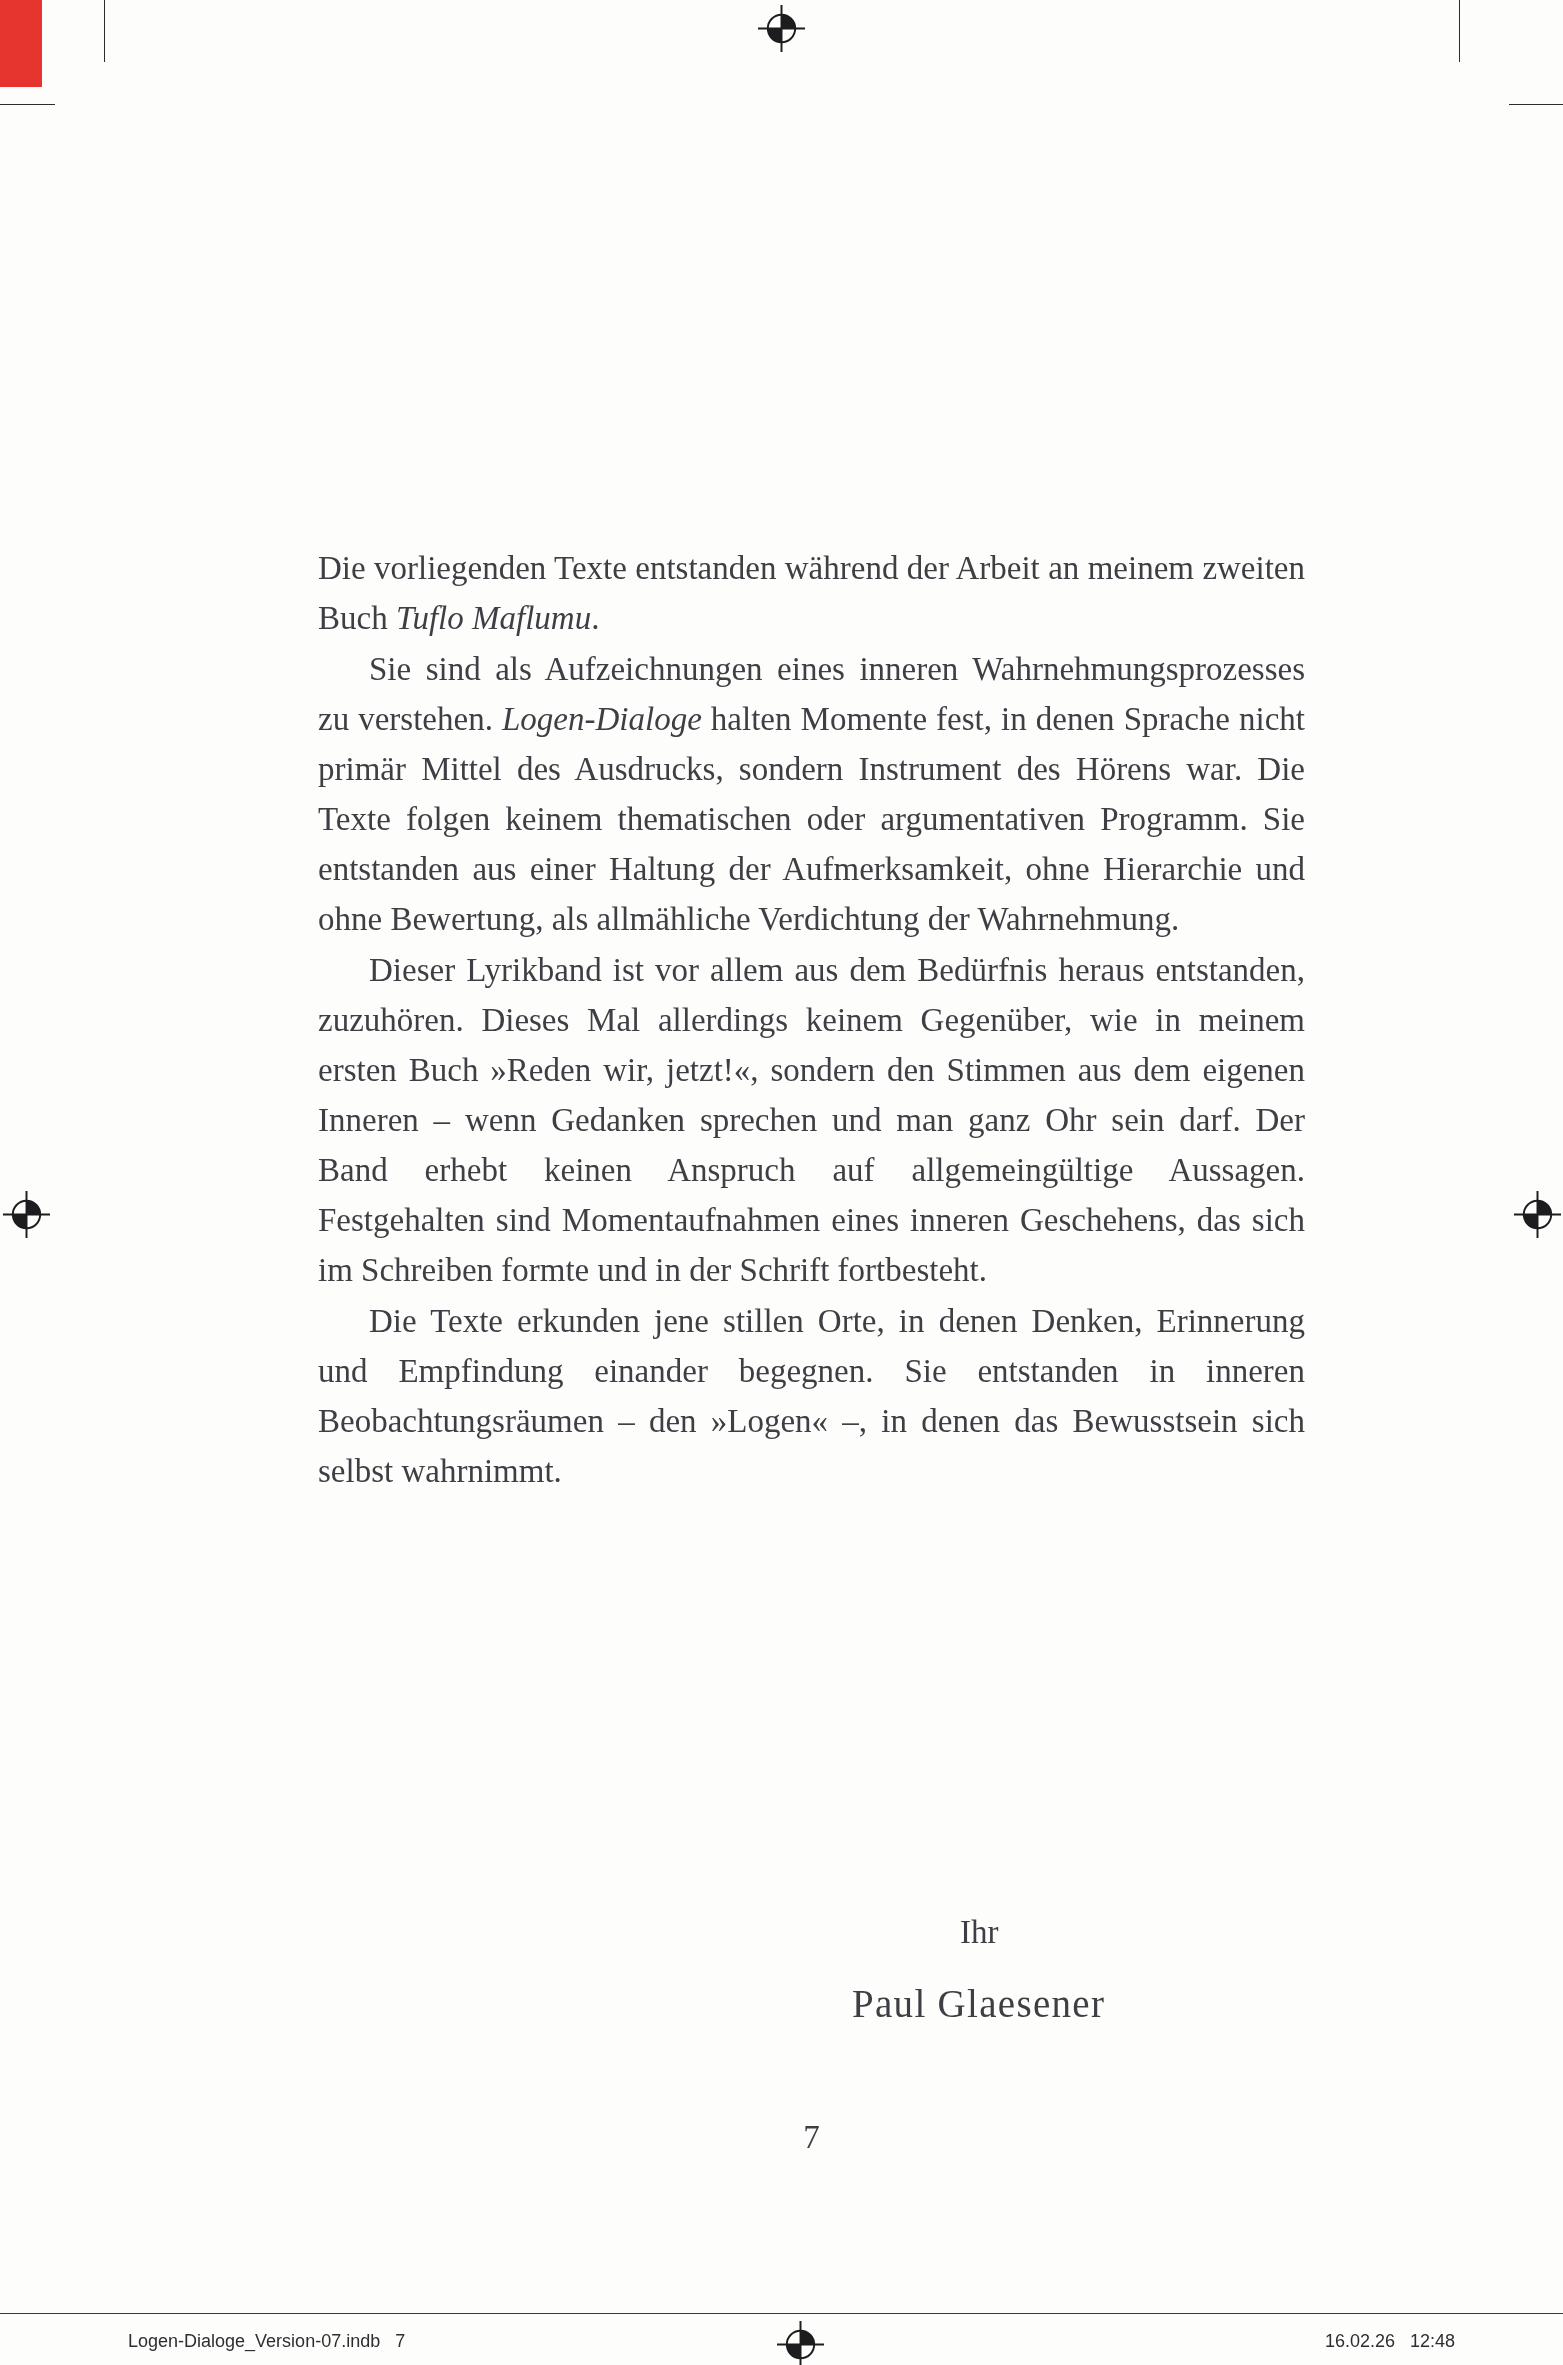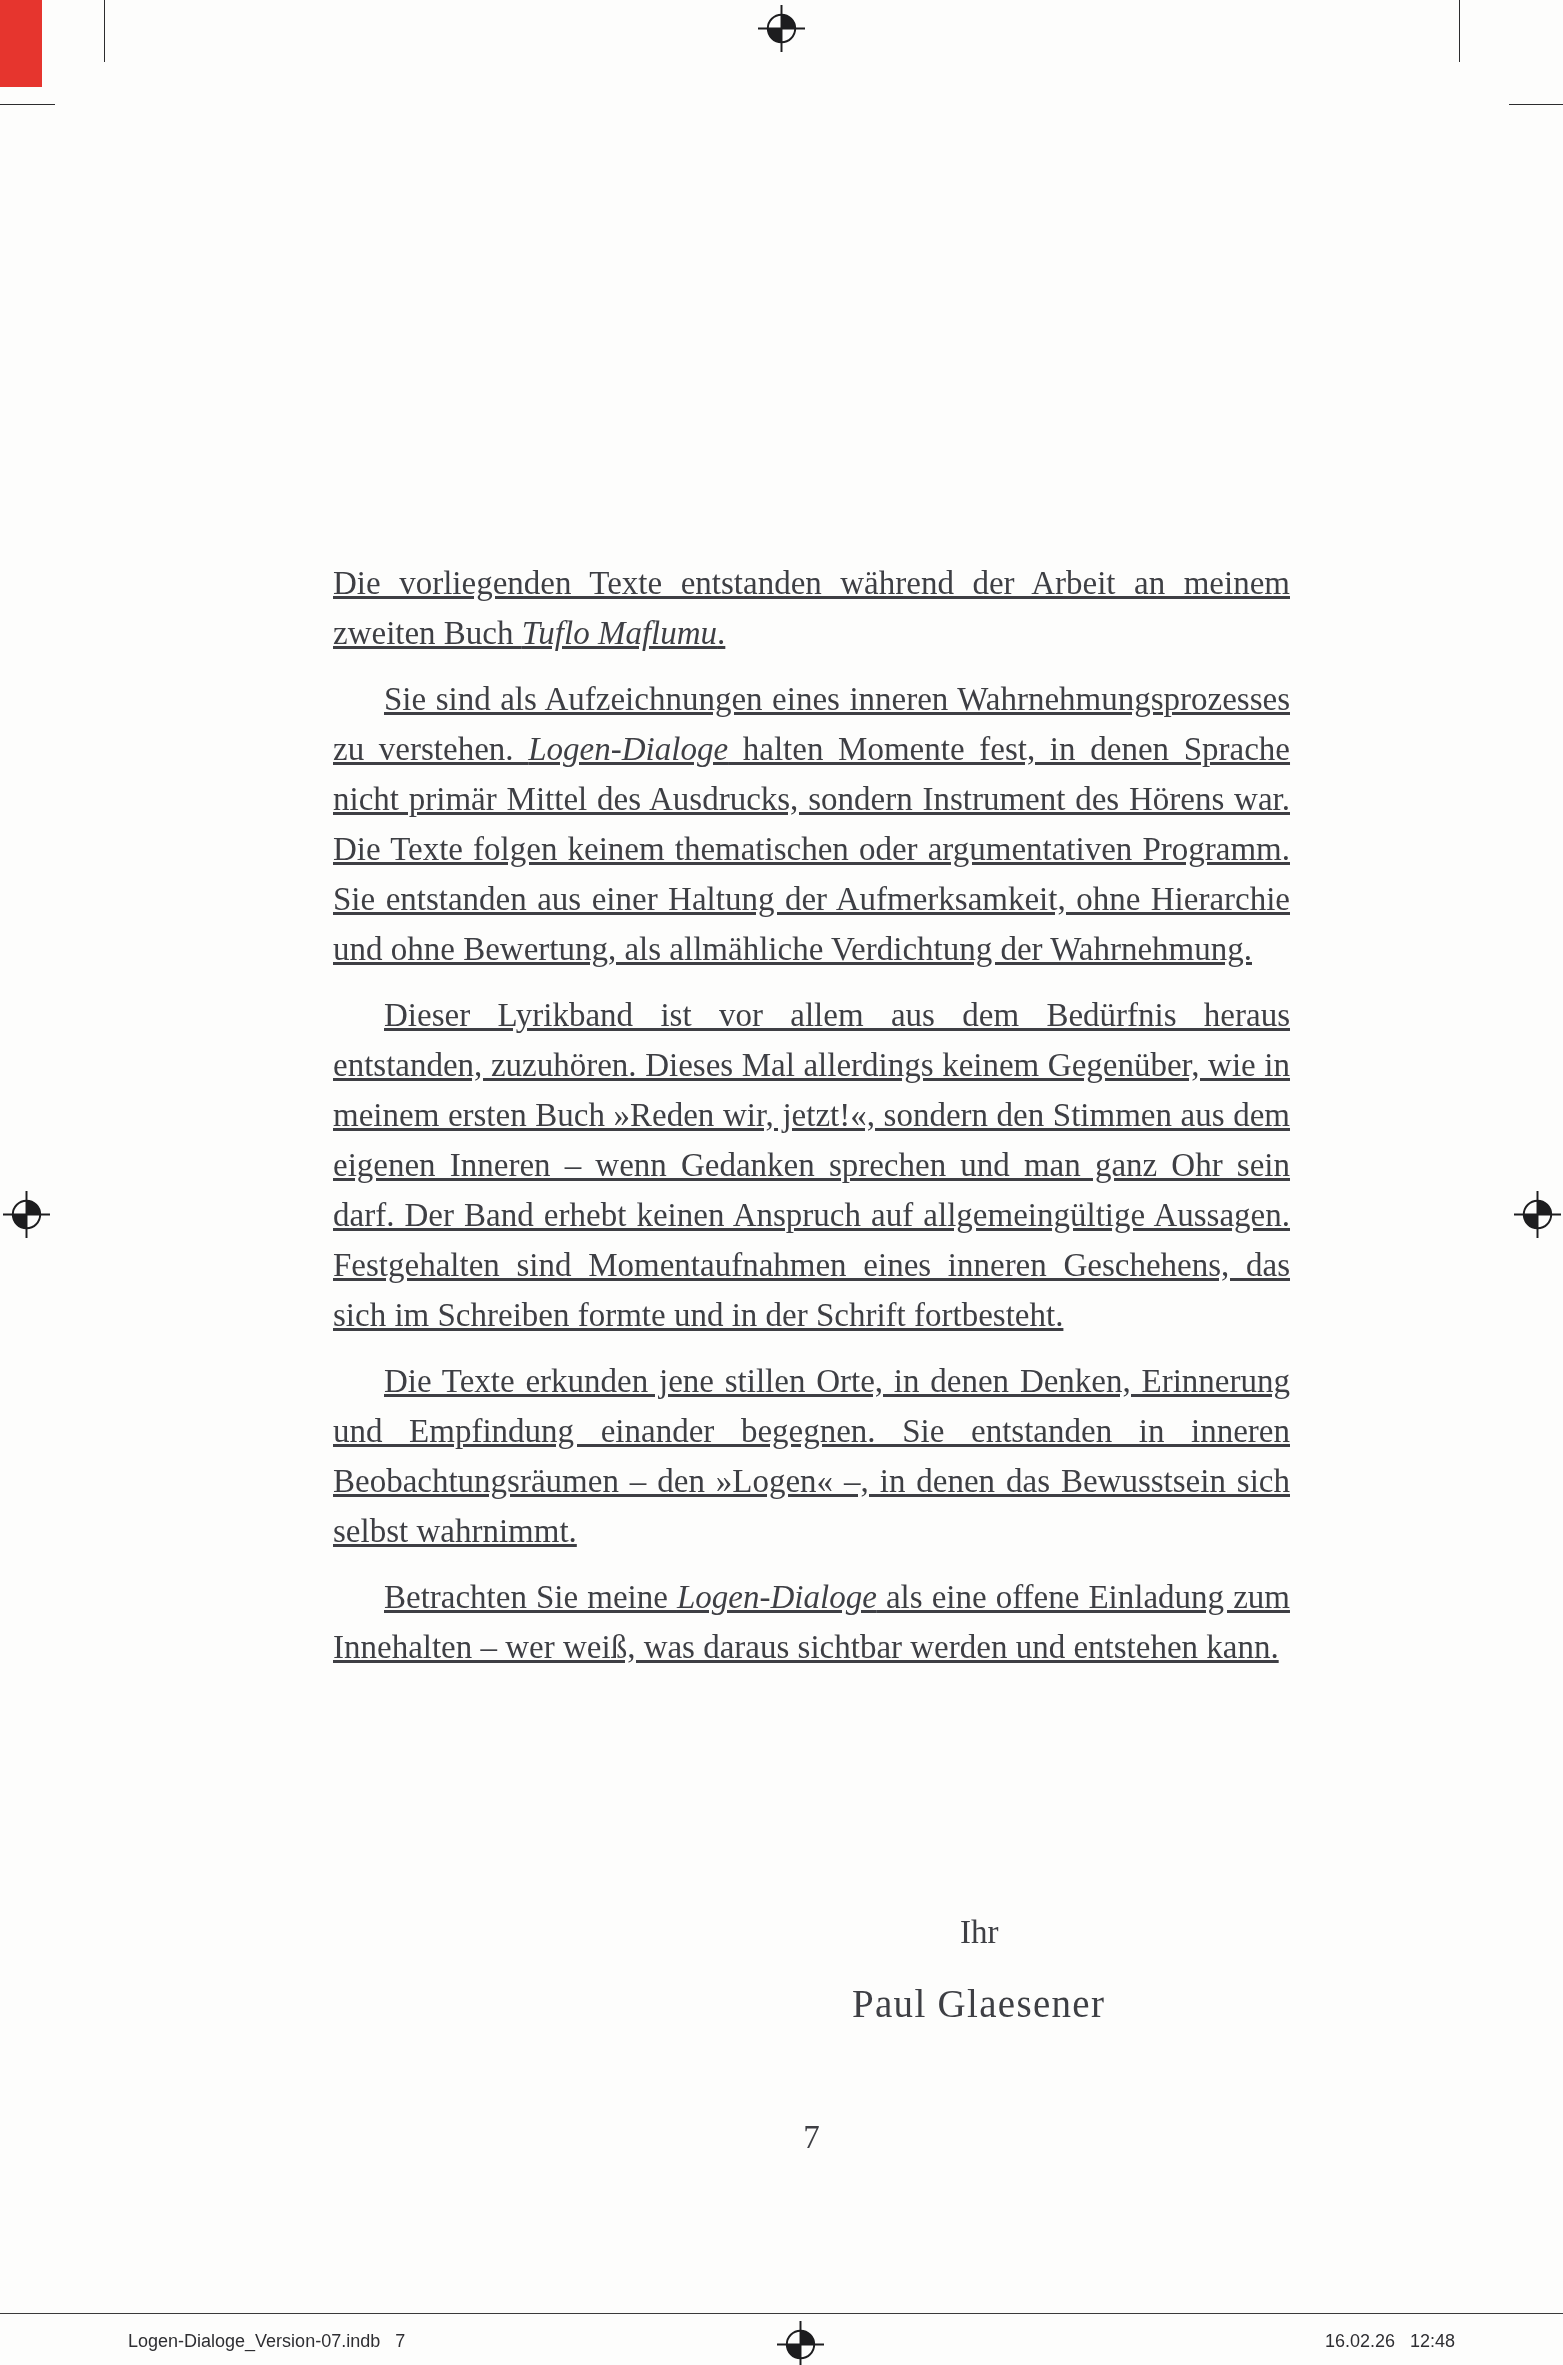--- a/index.html
+++ b/index.html
@@ -23,21 +23,21 @@
   
   .title{
     position:absolute;left:317px;top:351px;width:989px;text-align:center;
     font-family:"Liberation Sans",sans-serif;font-weight:bold;
     font-size:68px;letter-spacing:4.6px;color:#56575c;
   }
   .bodycol{
     position:absolute;left:317px;top:542px;width:989px;
     font-size:33px;line-height:50px;text-align:justify;
   }
-  .para{margin:16px;hyphens:manual;text-decoration:underline;-webkit-hyphens:manual;}
+  .para{margin:1px;hyphens:manual;-webkit-hyphens:manual;}
   .para.indent{text-indent:51px;}
   .it{font-style:italic;}
   .sig-ihr{position:absolute;left:960px;top:1914px;font-size:33px;}
   .sig-name{position:absolute;left:852px;top:1981px;font-size:39px;letter-spacing:1.3px;}
   .pageno{position:absolute;left:317px;top:2119px;width:989px;text-align:center;font-size:33px;}
   
   .slugline{position:absolute;left:0;top:2313px;width:1564px;height:1.3px;background:#3a3a3a;}
   .slug-left,.slug-right{
     position:absolute;top:2331px;font-family:"Liberation Sans",sans-serif;
     font-size:18px;color:#2e2e32;white-space:pre;
@@ -84,21 +84,20 @@
     <path d="M36 36 L36 15 A21 21 0 0 1 57 36 Z" fill="#1d1d1f"></path>
     <path d="M36 36 L36 57 A21 21 0 0 1 15 36 Z" fill="#1d1d1f"></path>
   </svg>
 
 
   <div class="bodycol">
       <p class="para"><span>Die vorliegenden Texte entstanden während der Arbeit an meinem zweiten Buch </span><span class="it">Tuflo Maflumu</span><span>.</span></p>
       <p class="para indent"><span>Sie sind als Aufzeichnungen eines inneren Wahrneh­mungsprozesses zu verstehen. </span><span class="it">Logen-Dialoge</span><span> halten Mo­mente fest, in denen Sprache nicht primär Mittel des Aus­drucks, sondern Instrument des Hörens war. Die Texte folgen keinem thematischen oder argumentativen Pro­gramm. Sie entstanden aus einer Haltung der Aufmerk­samkeit, ohne Hierarchie und ohne Bewertung, als all­mähliche Verdichtung der Wahrnehmung.</span></p>
       <p class="para indent"><span>Dieser Lyrikband ist vor allem aus dem Bedürfnis her­aus entstanden, zuzuhören. Dieses Mal allerdings keinem Gegenüber, wie in meinem ersten Buch »Reden wir, jetzt!«, sondern den Stimmen aus dem eigenen Inneren – wenn Gedanken sprechen und man ganz Ohr sein darf. Der Band erhebt keinen Anspruch auf allgemeingültige Aus­sagen. Festgehalten sind Momentaufnahmen eines inne­ren Geschehens, das sich im Schreiben formte und in der Schrift fortbesteht.</span></p>
       <p class="para indent"><span>Die Texte erkunden jene stillen Orte, in denen Denken, Erinnerung und Empfindung einander begegnen. Sie ent­standen in inneren Beobachtungsräumen – den »Logen« –, in denen das Bewusstsein sich selbst wahrnimmt.</span></p>
-      <p class="para indent"><span>Betrachten Sie meine </span><span class="it">Logen-Dialoge</span><span> als eine offene Einladung zum Innehalten – wer weiß, was daraus sicht­bar werden und entstehen kann.</span></p>
     </div>
 
   <div class="sig-ihr">Ihr</div>
   <div class="sig-name">Paul Glaesener</div>
 
   <div class="pageno">7</div>
 
   <div class="slugline"></div>
   <div class="slug-left">Logen-Dialoge_Version-07.indb   7</div>
   <div class="slug-right">16.02.26   12:48</div>

